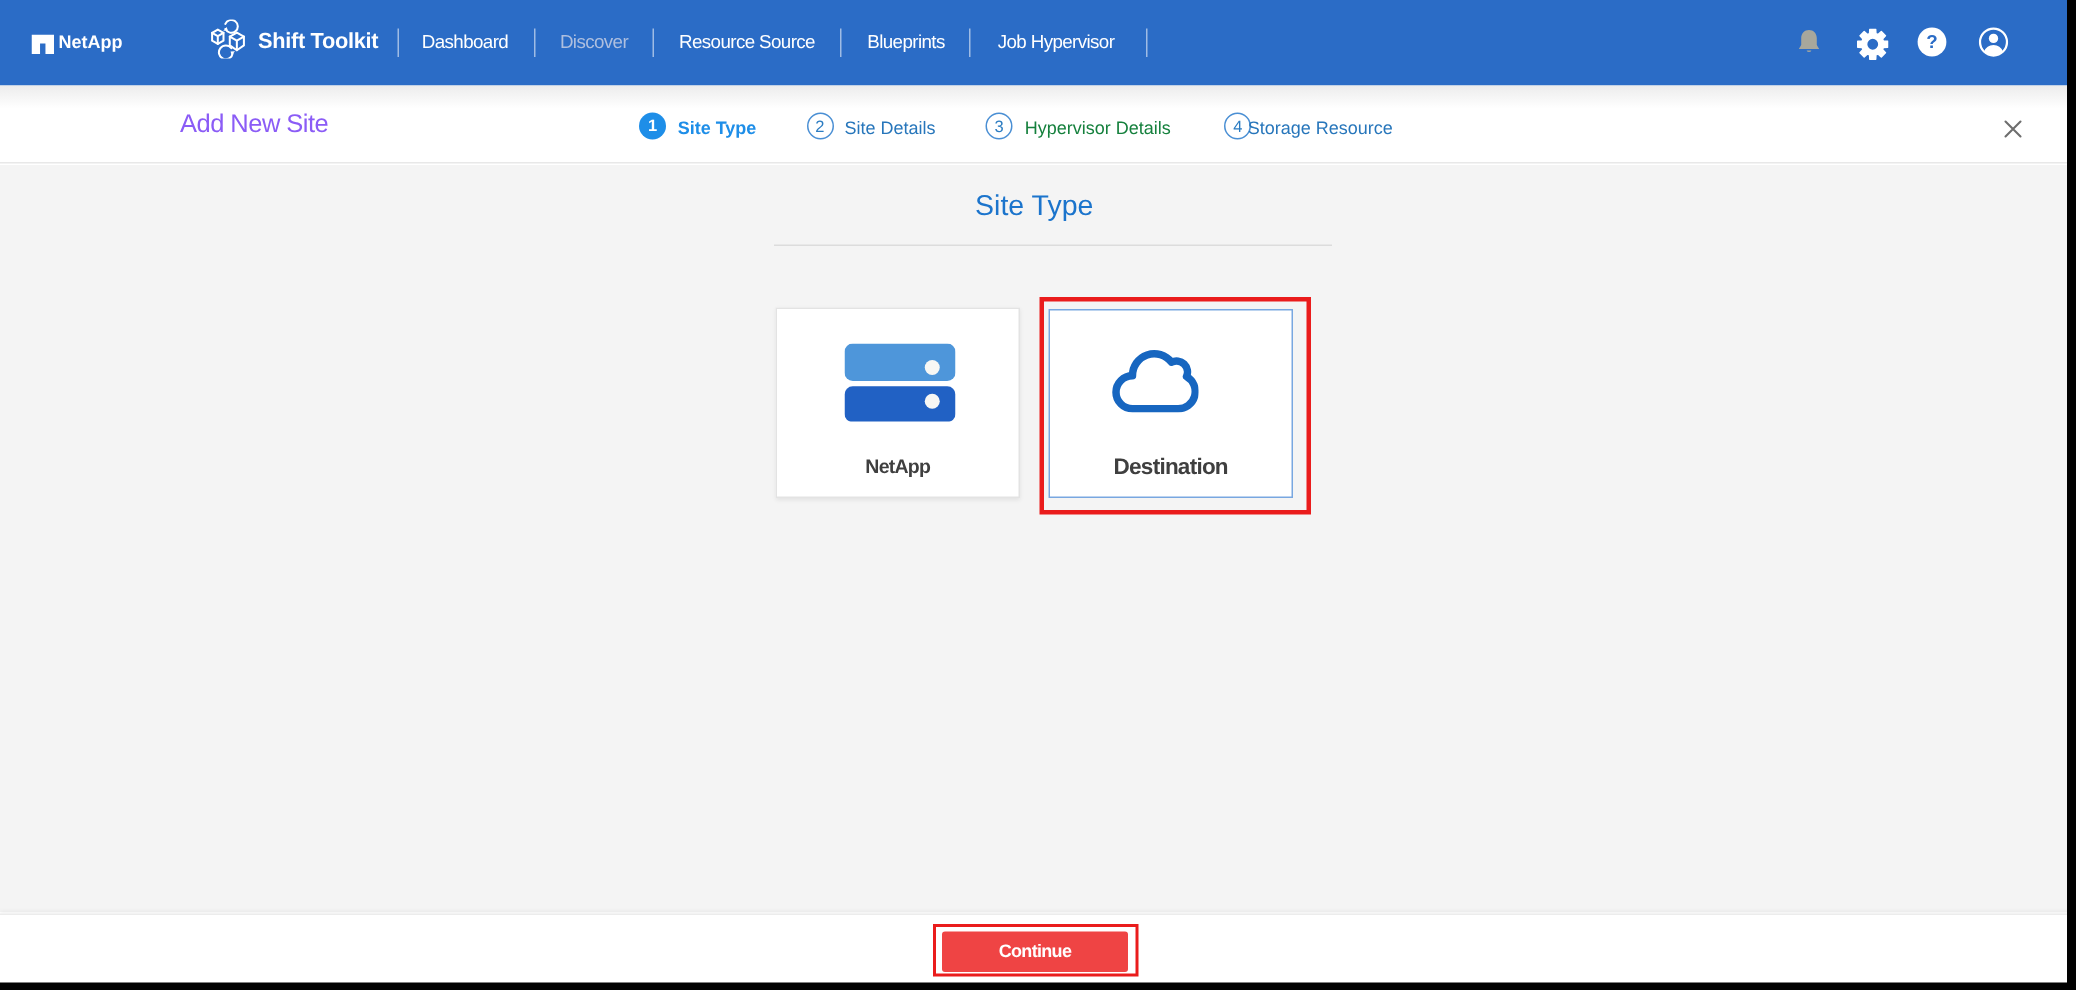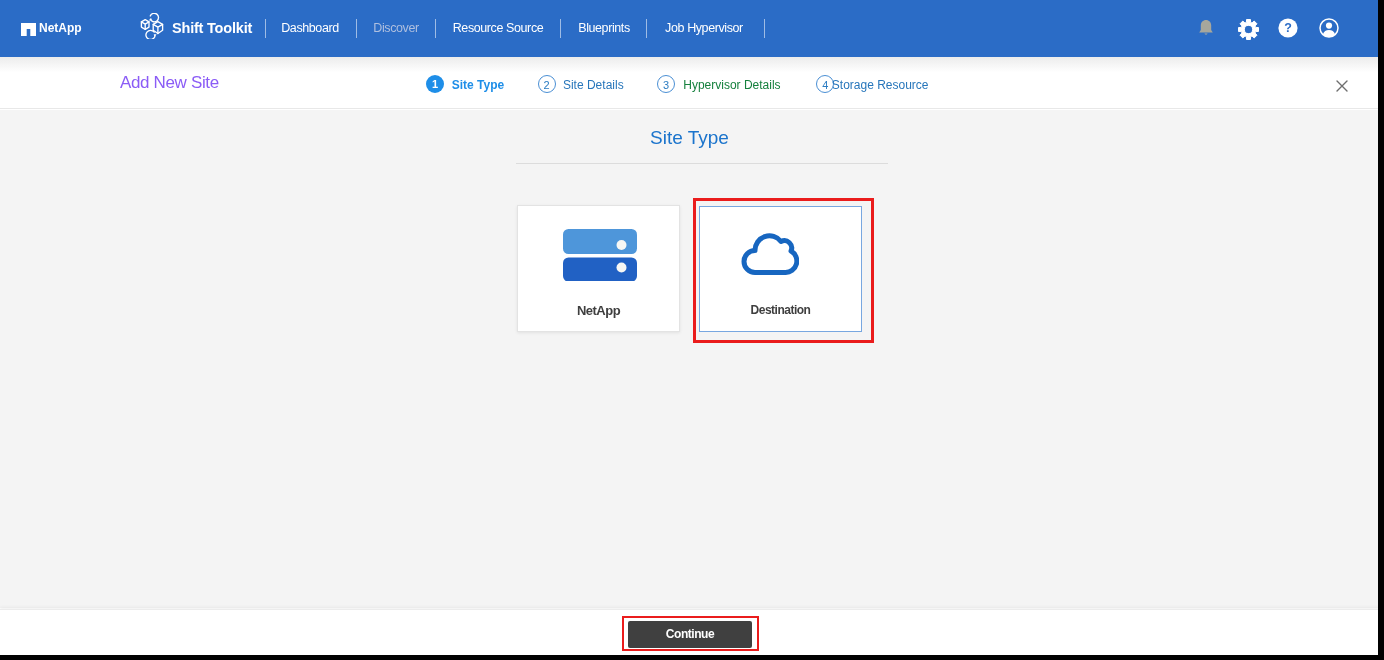--- a/index.html
+++ b/index.html
@@ -98,19 +98,19 @@
   <circle cx="58.5" cy="16" r="5" fill="#f7f7f4"></circle>
   <circle cx="58.5" cy="38.5" r="5" fill="#f7f7f4"></circle>
 </svg>
 <div class="abs" style="left:598.5px;top:303.5px;line-height:1;transform:translateX(-50%);font-size:13px;font-weight:700;letter-spacing:-0.5px;color:#3f3f3f">NetApp</div>
 
 <div class="abs" style="left:693px;top:198px;width:181px;height:145px;border:3px solid #ea1c1c"></div>
 <div class="abs card" style="left:699px;top:206px;width:163px;height:126px;border:1.5px solid #78a7e0"></div>
 <svg class="abs" style="left:740.5px;top:231px" width="58" height="44" viewBox="0 0 58 44" fill="none" stroke="#1766c0" stroke-width="5" stroke-linejoin="round" stroke-linecap="round">
   <path d="M 14 41.5 A 11 11 0 1 1 14 19.5 A 14.5 14.5 0 0 1 40 10.5 A 7.3 7.3 0 0 1 50 20 A 11.5 11.5 0 0 1 44 41.5 Z"></path>
 </svg>
-<div class="abs" style="left:780.5px;top:303.5px;line-height:1;transform:translateX(-50%);font-size:12px;font-weight:700;letter-spacing:-0.5px;color:#3f3f3f">Destination</div>
+<div class="abs" style="left:780.5px;top:303.5px;line-height:1;transform:translateX(-50%);font-size:15px;font-weight:700;letter-spacing:-0.5px;color:#3f3f3f">Destination</div>
 
 <div class="abs" id="footer"></div>
 <div class="abs" style="left:622px;top:616px;width:137px;height:35px;border:2.5px solid #ea1c1c"></div>
-<div class="abs" style="left:628px;top:621px;width:124px;height:26.5px;background:#404040;border-radius:2px;color:#fff;font-size:12px;font-weight:700;letter-spacing:-0.45px;text-align:center;line-height:26.5px">Continue</div>
+<div class="abs" style="left:628px;top:621px;width:124px;height:26.5px;background:#ef4444;border-radius:2px;color:#fff;font-size:12px;font-weight:700;letter-spacing:-0.45px;text-align:center;line-height:26.5px">Continue</div>
 <div class="abs" id="blackbottom"></div>
 <div class="abs" id="blackright"></div>
 
 </body></html>

